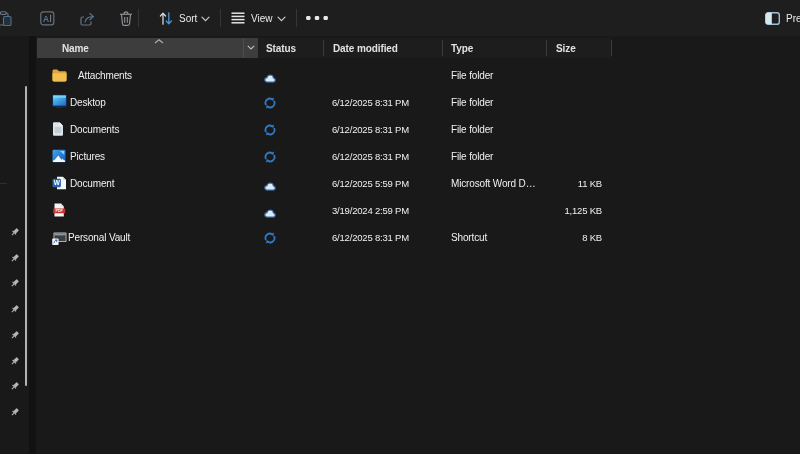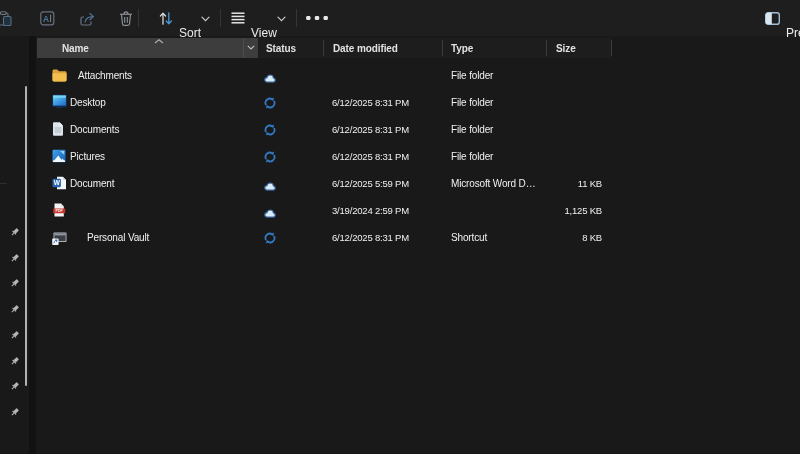--- a/index.html
+++ b/index.html
@@ -1,21 +1,21 @@
 <!DOCTYPE html>
 <html><head>
 <meta charset="utf-8">
 <style>
 html,body{margin:0;padding:0;}
 body{width:800px;height:454px;background:#191919;font-family:"Liberation Sans",sans-serif;overflow:hidden;position:relative;}
 .abs{position:absolute;}
 
 #toolbar{position:absolute;left:0;top:0;width:800px;height:36px;background:#1e1e1e;}
 .tsep{position:absolute;top:9px;width:1px;height:18px;background:#363636;}
-.tlabel{position:absolute;top:0;height:36px;line-height:37px;font-size:12px;color:#ebebeb;margin-top:15px;}
+.tlabel{position:absolute;top:0;height:36px;line-height:37px;font-size:10px;color:#ebebeb;}
 
 #gutter{position:absolute;left:29px;top:36px;width:7px;height:418px;background:#121212;}
 
 #namehdr{position:absolute;left:37px;top:38px;width:221px;height:20px;background:#3d3d3d;}
 #namechev{position:absolute;left:243px;top:38px;width:15px;height:20px;background:#3d3d3d;border-left:1px solid #4d4d4d;box-sizing:border-box;}
 .hdrtxt{position:absolute;top:38px;height:20px;line-height:21px;font-size:10px;letter-spacing:-0.1px;color:#e2e2e2;font-weight:bold;}
 .hsep{position:absolute;top:40px;width:1px;height:16px;background:#3a3a3a;}
 
 .row{position:absolute;left:0;width:800px;height:27px;}
 .rtxt{position:absolute;top:0;height:27px;line-height:27px;font-size:10px;letter-spacing:-0.15px;color:#f0f0f0;white-space:nowrap;}
@@ -221,21 +221,21 @@
       <span class="rtxt rsm" style="right:198px">1,125 KB</span>
     </div>
     <div class="row" style="top:224px">
       <span class="icon" style="top:7px"><svg width="15" height="14" viewBox="0 0 15 14">
           <rect x="1.5" y="1.5" width="13" height="9.5" rx="0.8" fill="#b9bec4"></rect>
           <rect x="2.4" y="2.4" width="11.2" height="7.7" fill="#3a3f45"></rect>
           <rect x="2.4" y="2.4" width="11.2" height="2" fill="#8f969e"></rect>
           <rect x="0.2" y="7.6" width="6.4" height="6.4" rx="0.8" fill="#f2f2f2"></rect>
           <path d="M2 11.8 C2.2 10 3.2 9.2 4.8 9.2 M4.8 9.2 L3.4 9.1 M4.8 9.2 L4.6 10.6" fill="none" stroke="#2f6fbe" stroke-width="0.9" stroke-linecap="round"></path>
         </svg></span>
-      <span class="rtxt" style="left:87px">Personal Vault</span>
+      <span class="rtxt" style="left:68px">Personal Vault</span>
       <span class="status" style="top:6px"><svg width="12" height="12" viewBox="0 0 12 12">
           <path d="M1.7 7.4 A4.4 4.4 0 0 1 8.2 2.25" fill="none" stroke="#3078c0" stroke-width="1.8" stroke-linecap="round"></path>
           <path d="M10.1 0.4 L9.3 4.0 L6.2 2.5 Z" fill="#3078c0"></path>
           <path d="M10.3 4.6 A4.4 4.4 0 0 1 3.8 9.75" fill="none" stroke="#3078c0" stroke-width="1.8" stroke-linecap="round"></path>
           <path d="M1.9 11.6 L2.7 8.0 L5.8 9.5 Z" fill="#3078c0"></path>
         </svg></span>
       <span class="rtxt rsm" style="left:332px">6/12/2025 8:31 PM</span>
       <span class="rtxt" style="left:451px">Shortcut</span>
       <span class="rtxt rsm" style="right:198px">8 KB</span>
     </div>

